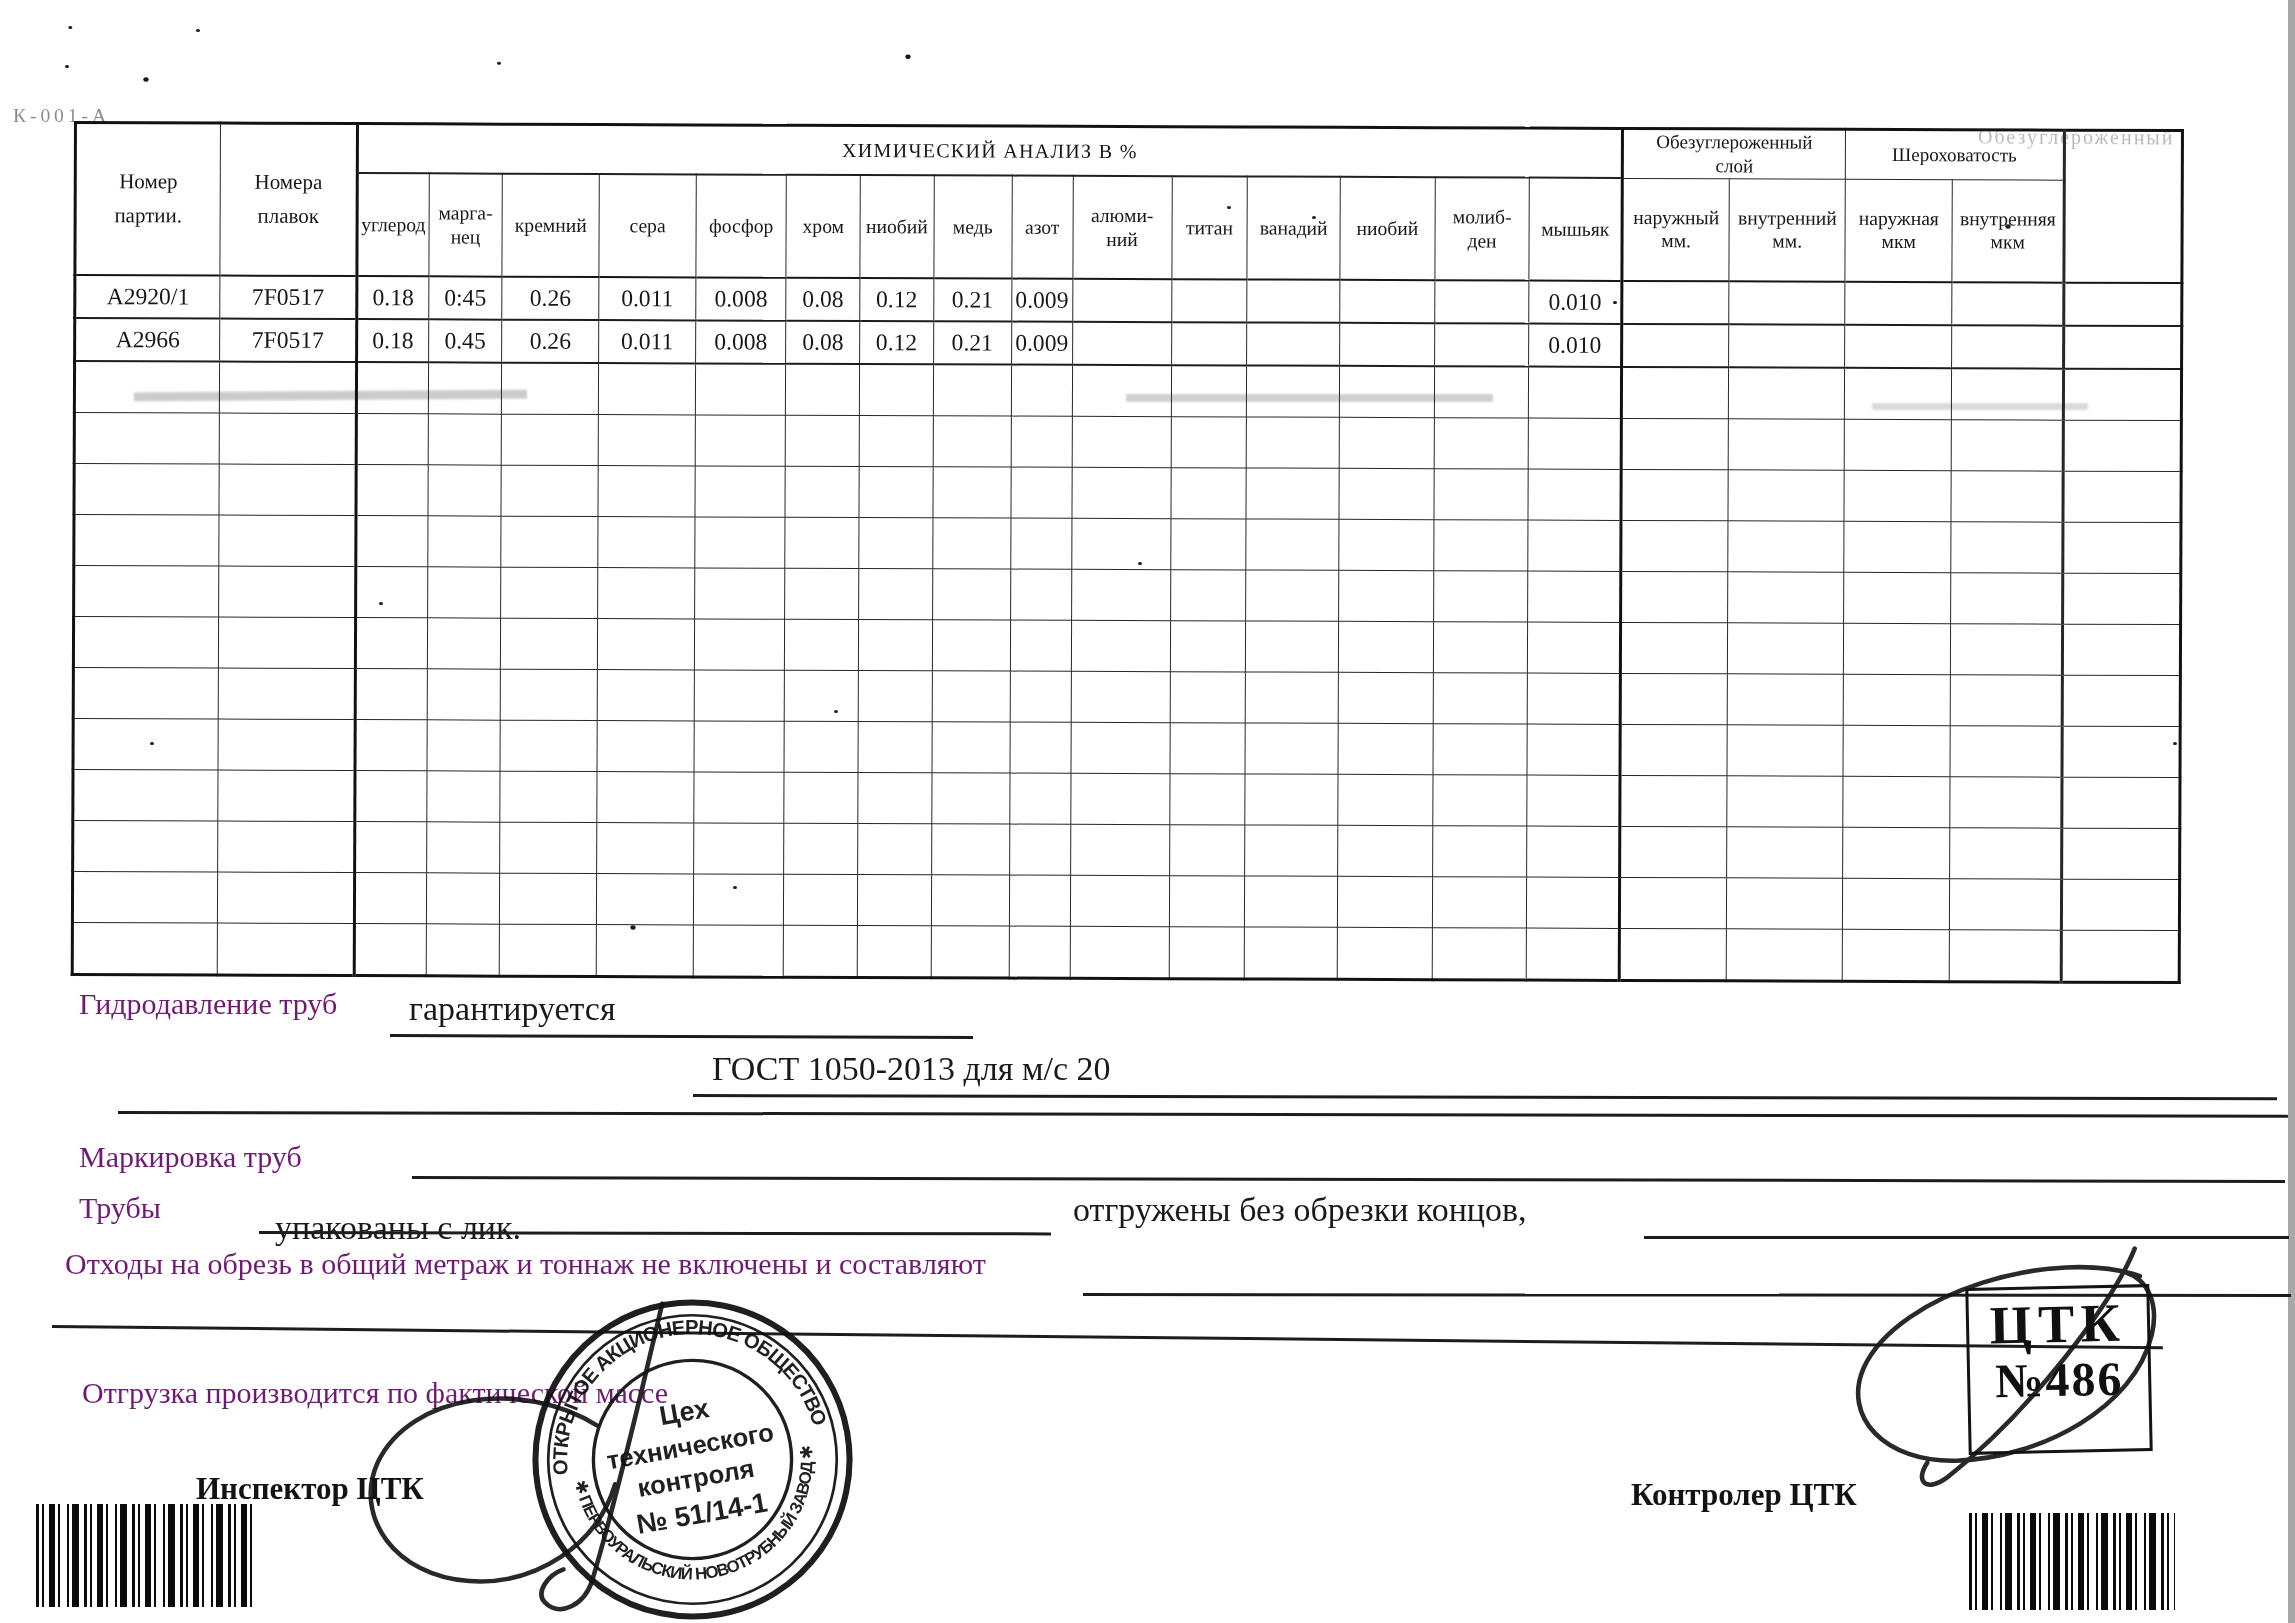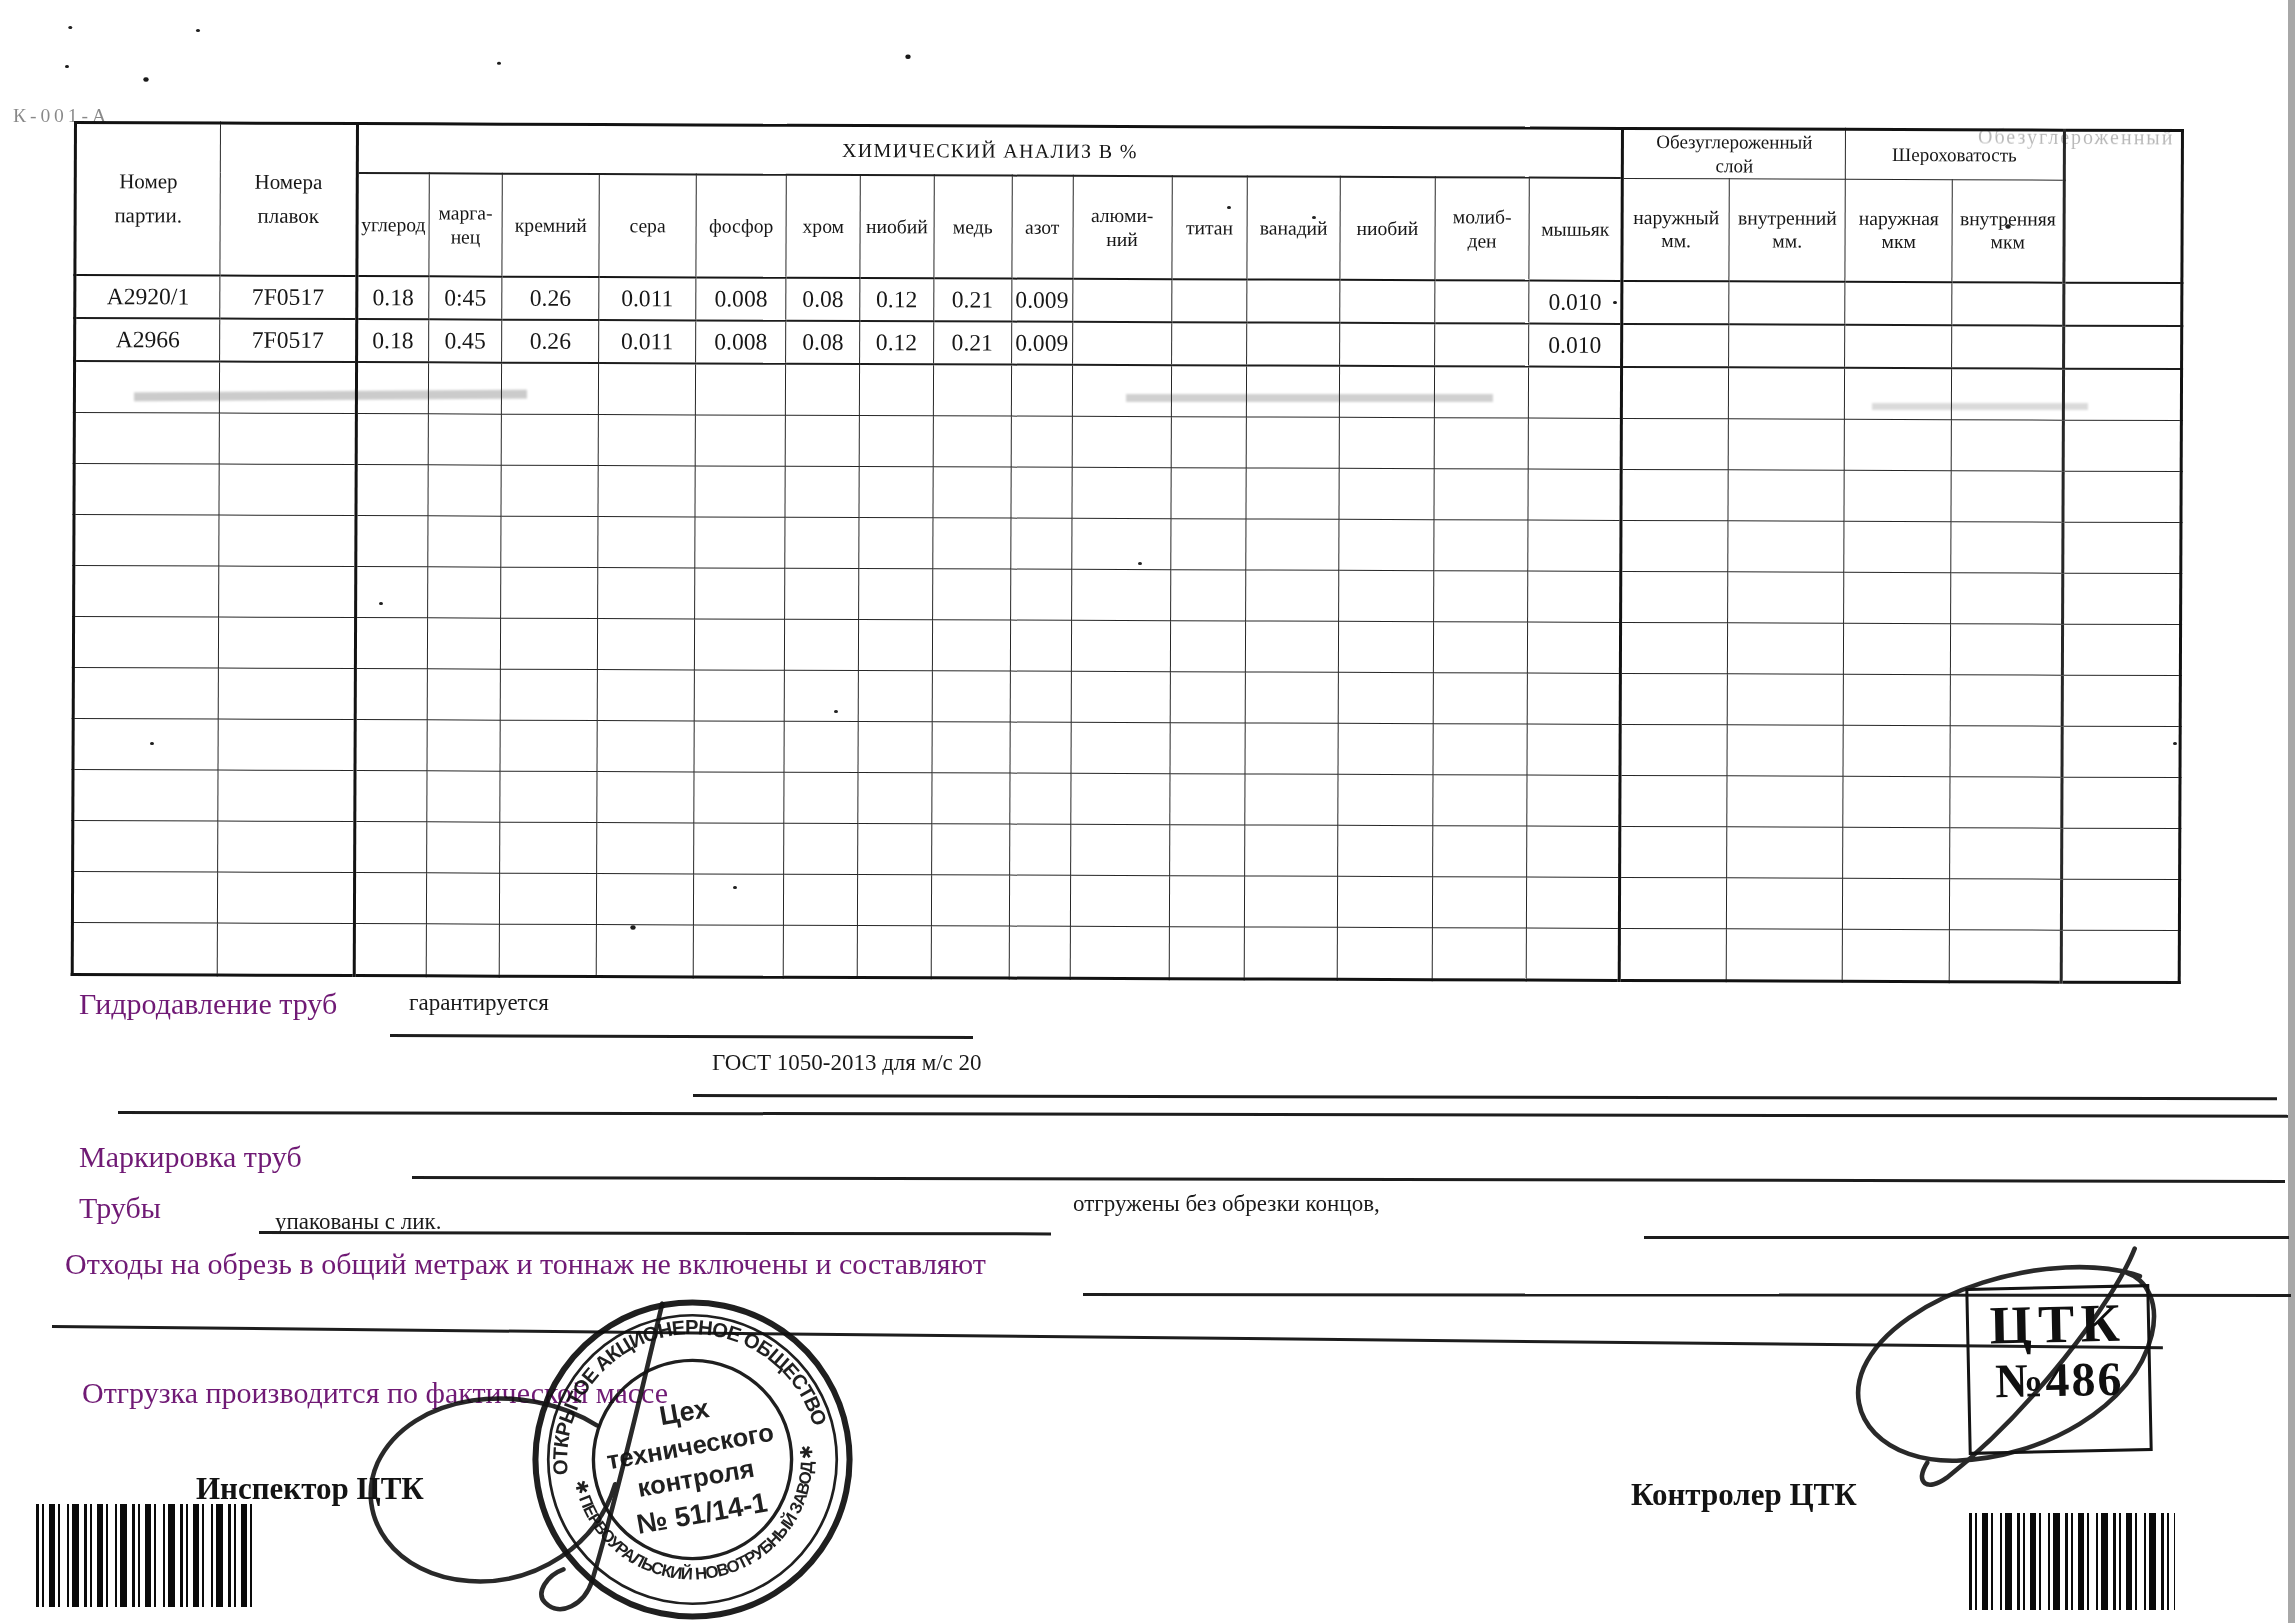--- a/index.html
+++ b/index.html
@@ -14,21 +14,21 @@
   .th-title{height:45px;font-size:20px;letter-spacing:1.3px;border-bottom:2px solid #202020;}
   .th-el{height:101px;font-size:19.6px;line-height:1.2;border-bottom:2.6px solid #161616;}
   .th-big{font-size:21px;line-height:1.6;border-bottom:2.6px solid #161616;}
   .th-group{font-size:19px;line-height:1.25;}
   .data-row td{height:41px;font-size:23.6px;border-bottom:2px solid #1d1d1d;}
   .empty-row td{height:50px;}
   .b-thick-l{border-left-width:3.3px !important;border-left-color:#121212 !important;}
   .th-last{border-left-width:3.3px !important;}
   
   .lbl{position:absolute;font-size:30px;white-space:nowrap;color:#701a75;}
-  .val{position:absolute;font-size:23px;white-space:nowrap;color:#1a1a1a;}
+  .val{position:absolute;font-size:34px;white-space:nowrap;color:#1a1a1a;}
   .sig-lbl{position:absolute;font-size:31px;font-weight:bold;white-space:nowrap;color:#131313;}
   .uline{position:absolute;height:2.6px;background:#1d1d1d;transform-origin:0 0;}
   
   .corner-mark{position:absolute;left:13px;top:105px;font-size:19.6px;letter-spacing:3.9px;
                opacity:.5;filter:blur(0.4px);white-space:nowrap;}
   .ghost-text{position:absolute;left:1978px;top:126px;font-size:20px;letter-spacing:2px;
               opacity:.3;filter:blur(0.7px);transform:rotate(.3deg);white-space:nowrap;}
   .smudge{position:absolute;background:#000;filter:blur(1px);}
   .speck{position:absolute;left:65px;top:65px;width:3.9px;height:3.3px;background:#1c1c1c;border-radius:50%;
     box-shadow:3.3px -39px 0 0 #222,79px 13px 0 0.7px #1a1a1a,131px -36px 0 0 #222,432px -3.3px 0 0 #1e1e1e,

